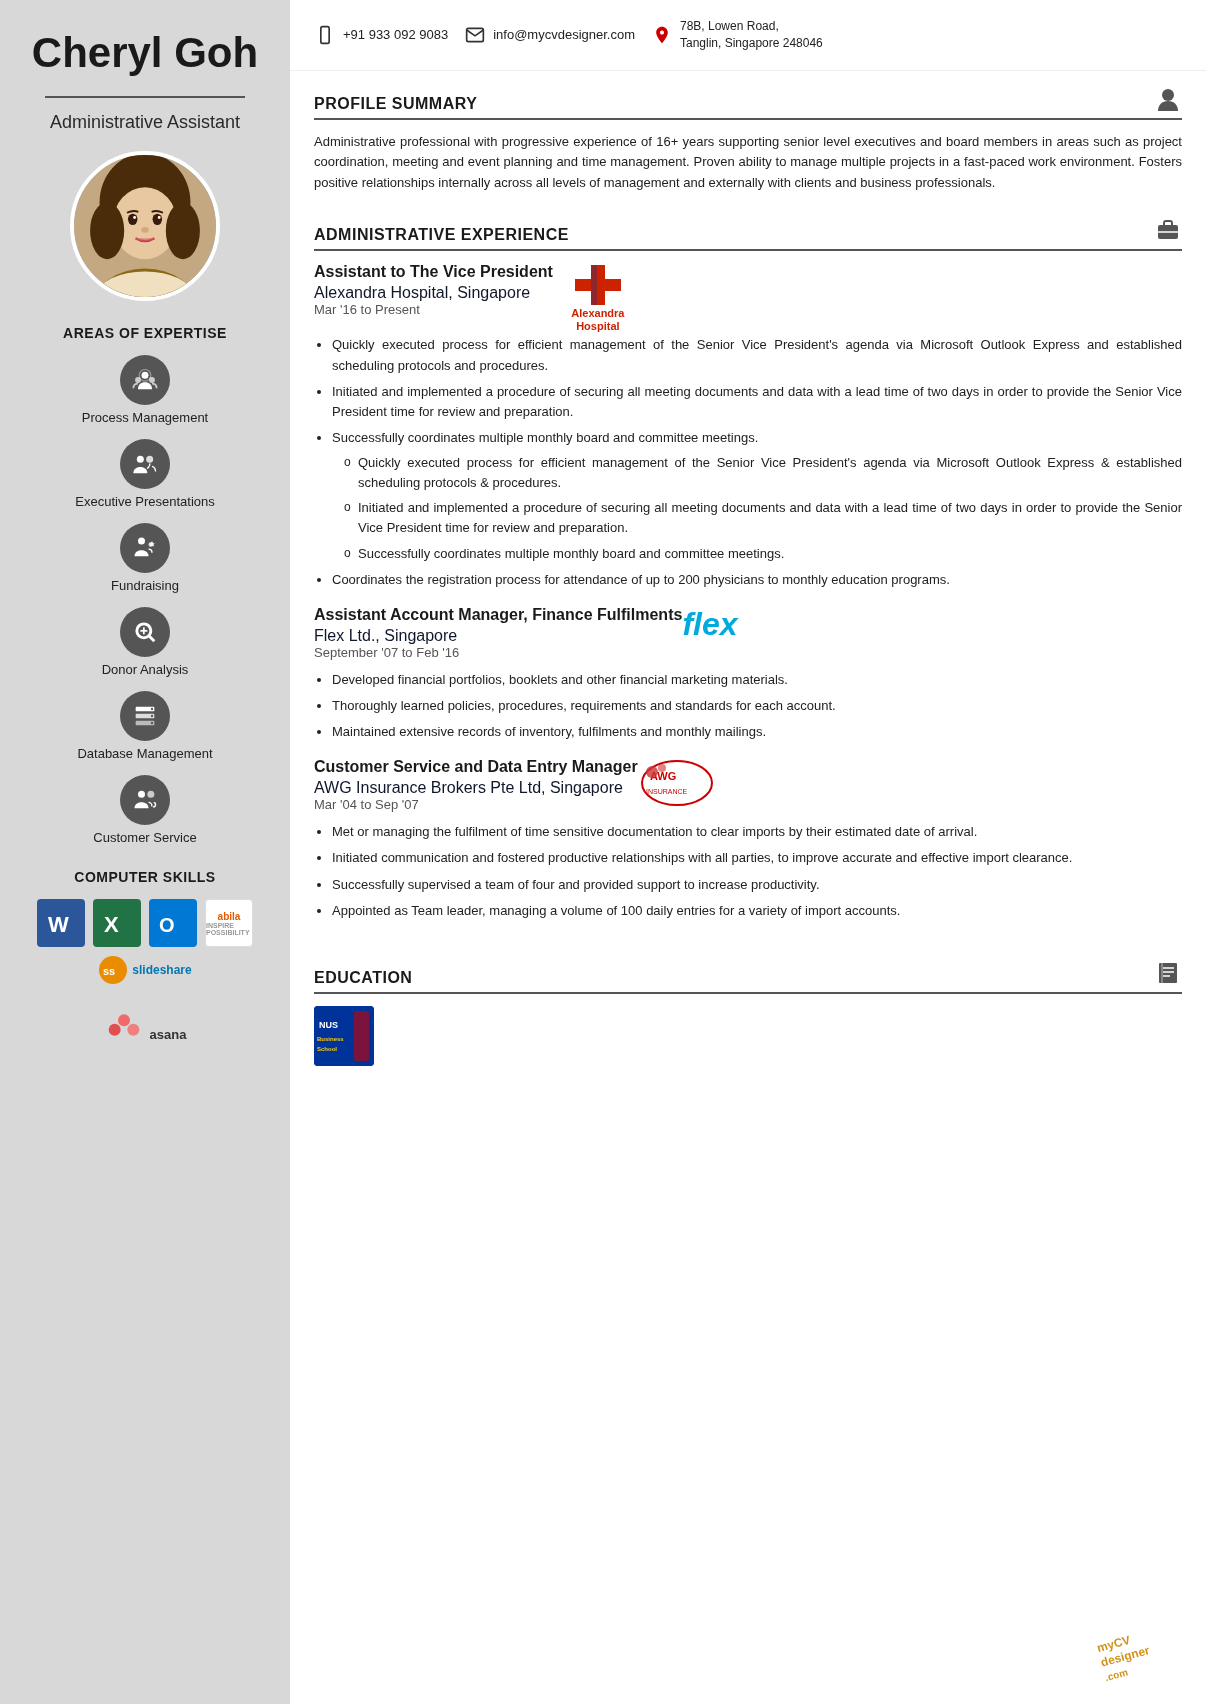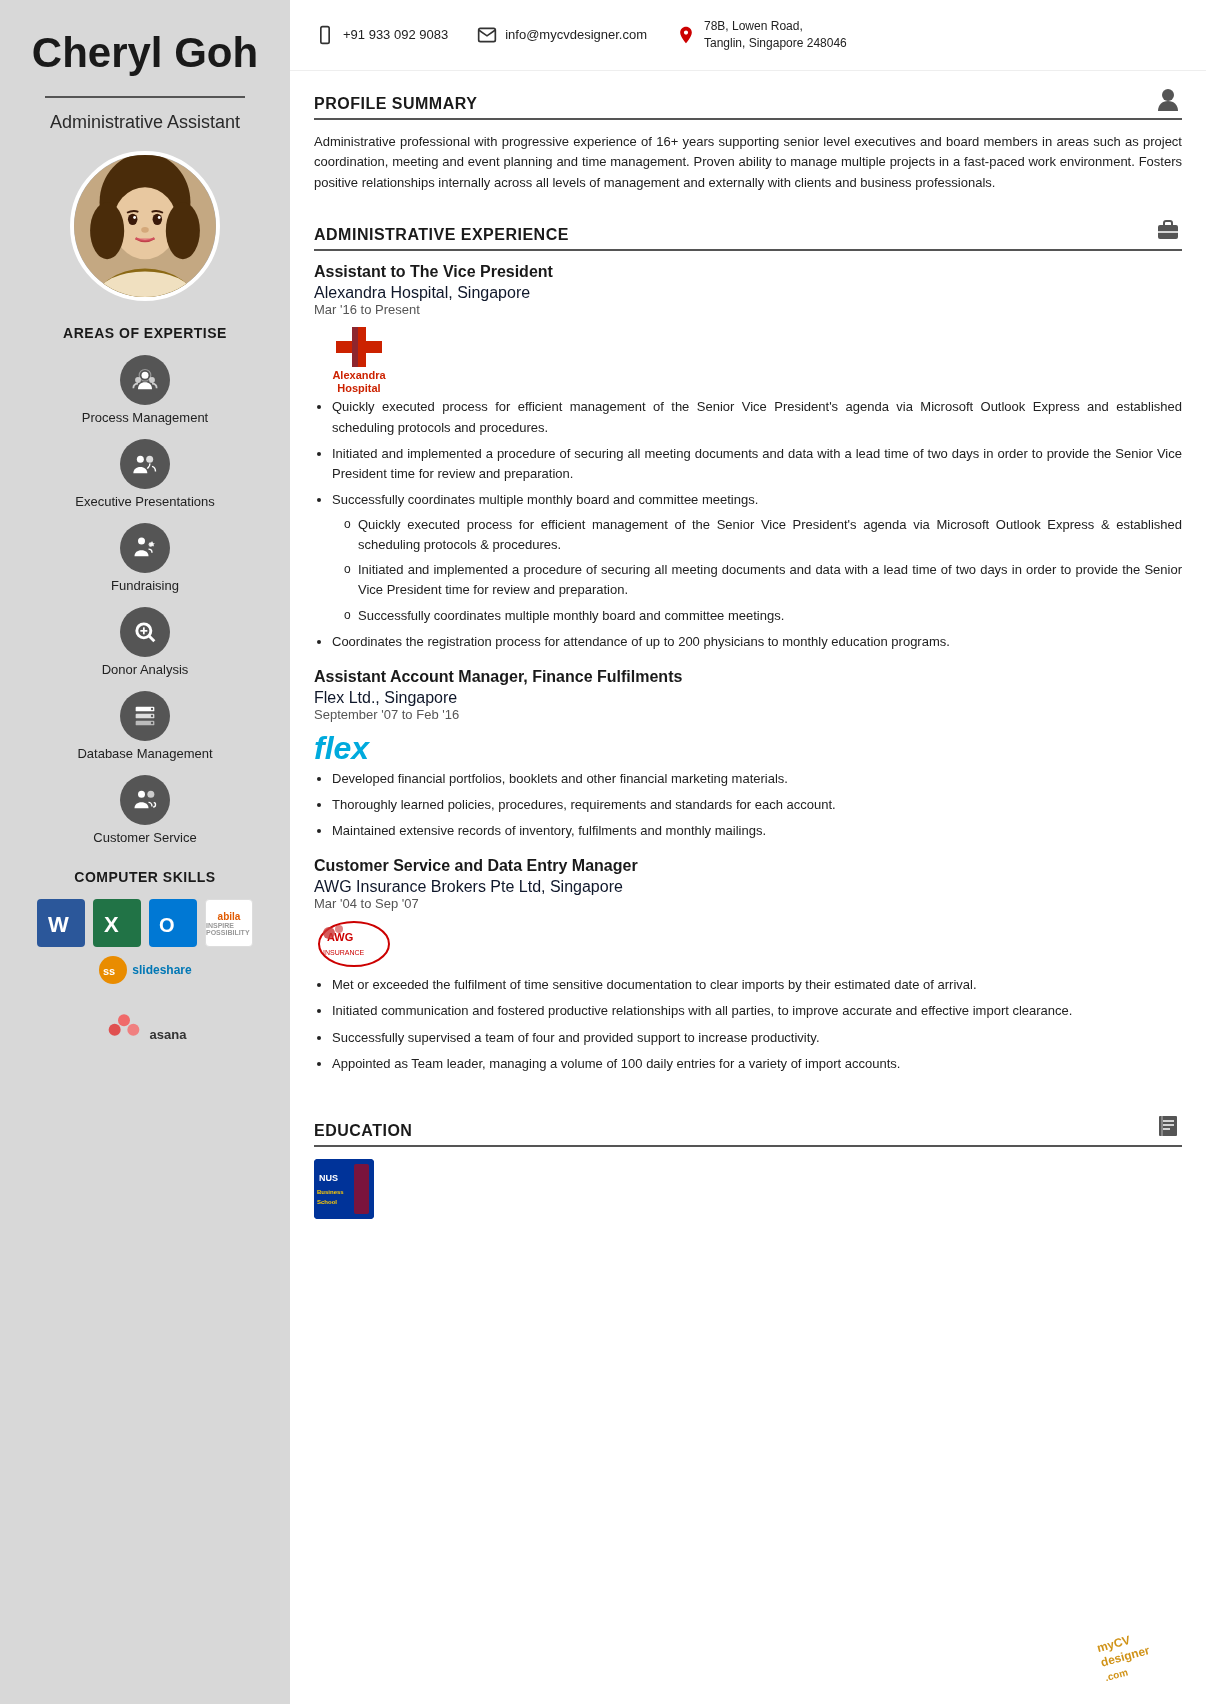--- a/index.html
+++ b/index.html
@@ -181,21 +181,21 @@
       padding: 0 0 20px 0;
       background: #fff;
     }
 
     
     .contact-bar {
       background: #fff;
       display: flex;
       align-items: center;
       padding: 18px 24px;
-      gap: 28px;
+      gap: 16px;
       border-bottom: 1px solid #eee;
     }
 
     .contact-item {
       display: flex;
       align-items: center;
       gap: 7px;
       font-size: 13px;
       color: #222;
     }
@@ -257,21 +257,20 @@
       font-weight: 800;
       color: #1a1a1a;
       margin-bottom: 3px;
     }
 
     .company-row {
       display: flex;
       align-items: flex-start;
       justify-content: flex-start;
       margin-bottom: 2px;
-      flex-direction: column;
     }
 
     .company-name {
       font-size: 16px;
       color: #0f172a;
       font-weight: 400;
     }
 
     .date-range {
       font-size: 13px;
@@ -703,21 +702,21 @@
             <svg width="75" height="50" viewBox="0 0 75 50" xmlns="http://www.w3.org/2000/svg">
               <ellipse cx="37" cy="25" rx="35" ry="22" fill="none" stroke="#cc0000" stroke-width="2"></ellipse>
               <text x="10" y="22" font-size="11" font-weight="900" fill="#cc0000" font-family="Arial">AWG</text>
               <text x="6" y="36" font-size="7" fill="#cc0000" font-family="Arial">INSURANCE</text>
               <circle cx="12" cy="14" r="6" fill="#cc3333" opacity="0.8"></circle>
               <circle cx="22" cy="10" r="4" fill="#cc3333" opacity="0.6"></circle>
             </svg>
           </div>
         </div>
         <ul class="bullet-list">
-          <li>Met or exceeded the fulfilment of time sensitive documentation to clear imports by their estimated date of arrival.</li>
+          <li>Met or managing the fulfilment of time sensitive documentation to clear imports by their estimated date of arrival.</li>
           <li>Initiated communication and fostered productive relationships with all parties, to improve accurate and effective import clearance.</li>
           <li>Successfully supervised a team of four and provided support to increase productivity.</li>
           <li>Appointed as Team leader, managing a volume of 100 daily entries for a variety of import accounts.</li>
         </ul>
       </div>
 
     </div>
 
     <div class="section">
       <div class="section-header">

